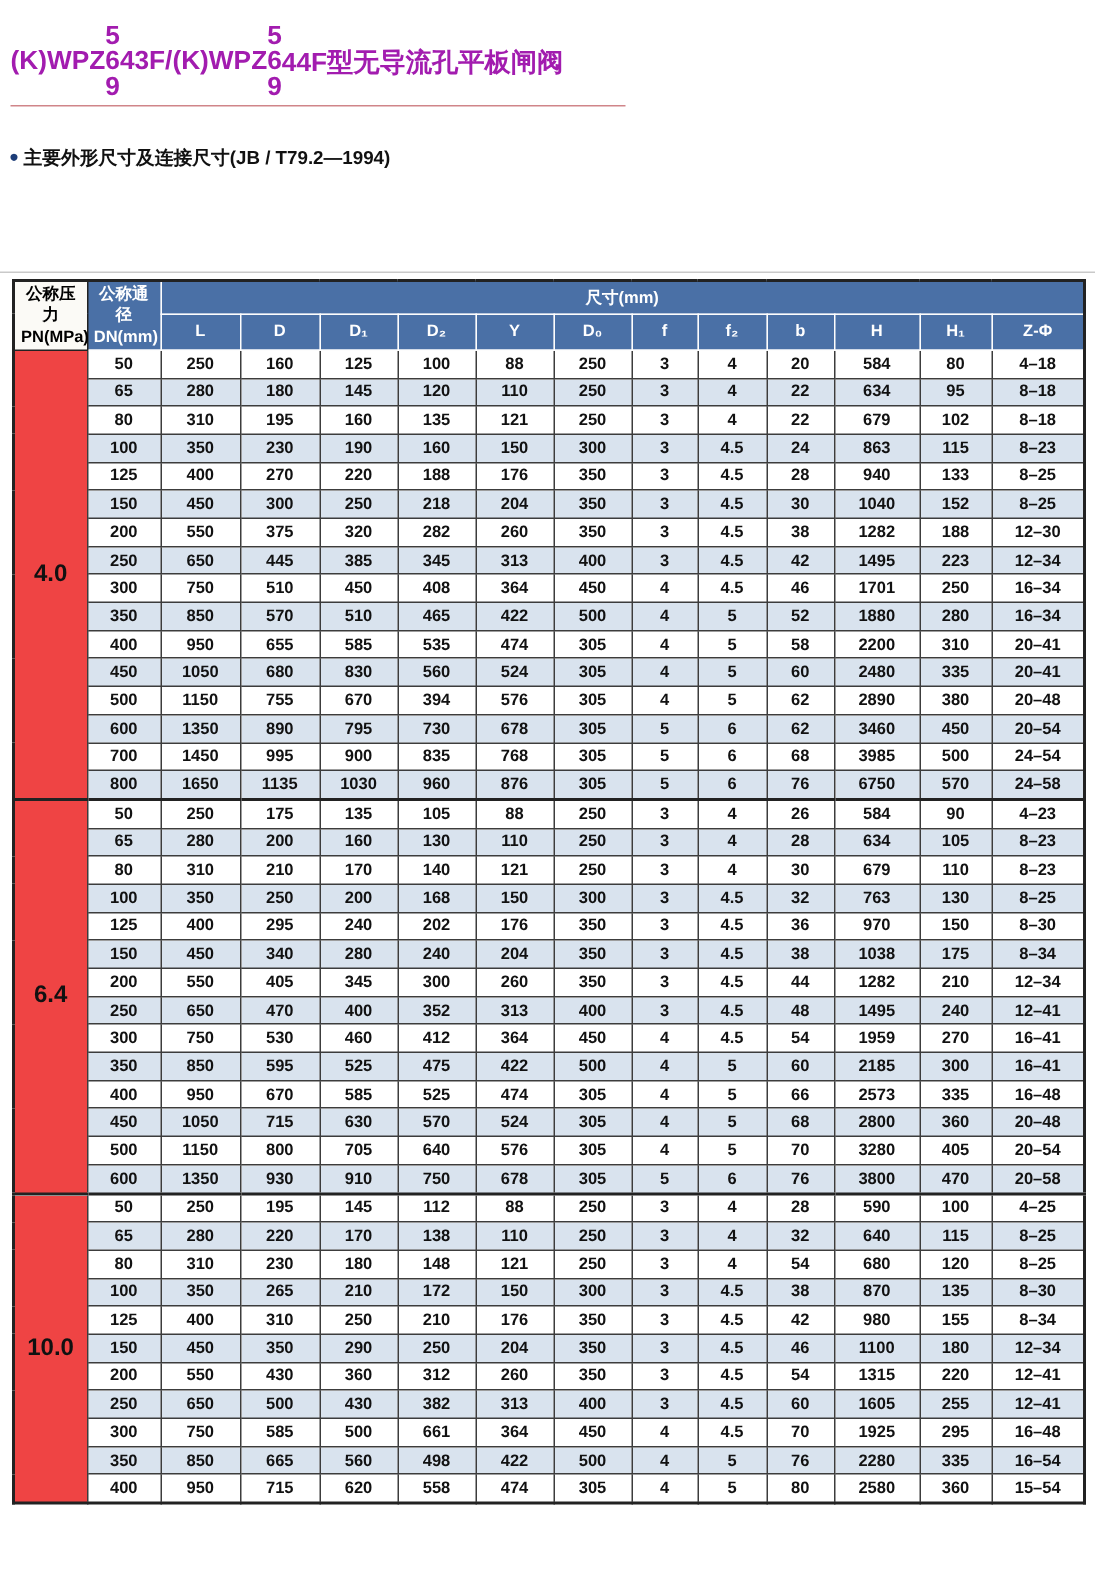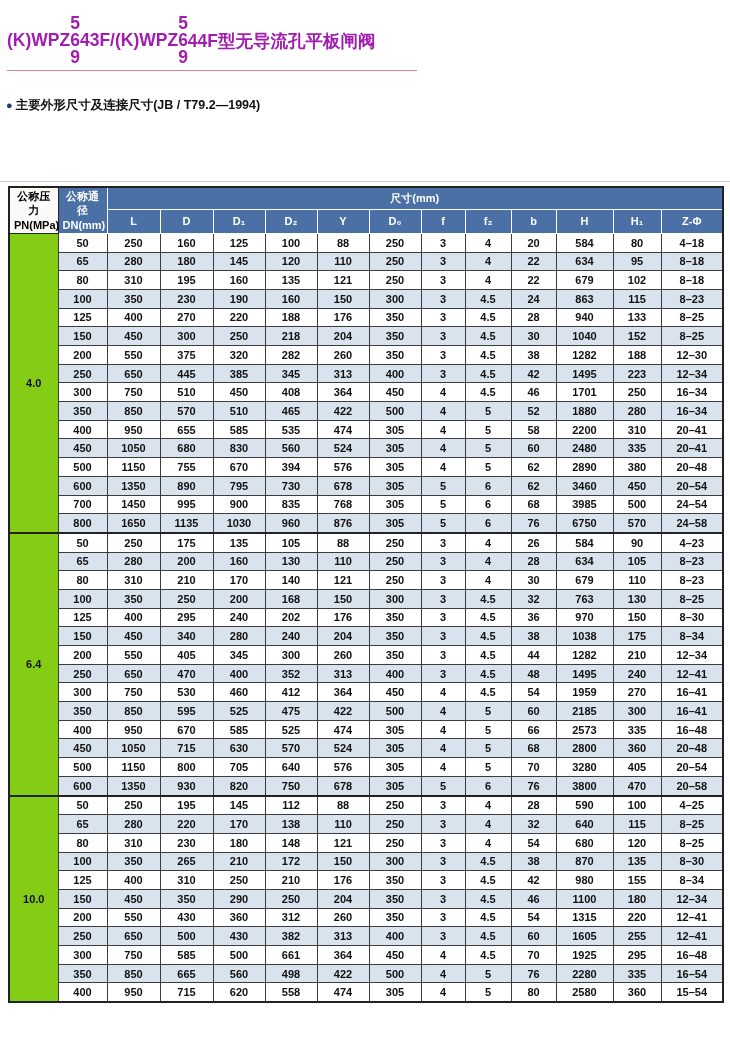--- a/index.html
+++ b/index.html
@@ -42,21 +42,21 @@
   th.dnh { line-height:1.3; }
   thead tr.band th { height:18px; }
   thead tr.letters th { height:20px; }
 
   tbody td {
     border:1px solid #3c3c3c; text-align:center; vertical-align:middle;
     font-size:11px; font-weight:bold; color:#111;
     height:17.7px; padding:0; background:#fff; overflow:hidden;
   }
   tr.alt td { background:#d9e3ee; }
-  td.pn-cell { background:#84cc16; font-size:11px; }
+  td.pn-cell { background:#ef4444; font-size:16px; }
   tr.group-start td { border-top:2px solid #222; }
 </style>
 </head>
 <body>
 
 <div class="page">
 
   <div class="title-row">
     <span>(K)WPZ</span>
     <span class="stack">
@@ -562,21 +562,21 @@
             <td>5</td>
             <td>70</td>
             <td>3280</td>
             <td>405</td>
             <td>20–54</td>
           </tr>
           <tr class="alt">
             <td>600</td>
             <td>1350</td>
             <td>930</td>
-            <td>820</td>
+            <td>910</td>
             <td>750</td>
             <td>678</td>
             <td>305</td>
             <td>5</td>
             <td>6</td>
             <td>76</td>
             <td>3800</td>
             <td>470</td>
             <td>20–58</td>
           </tr>

